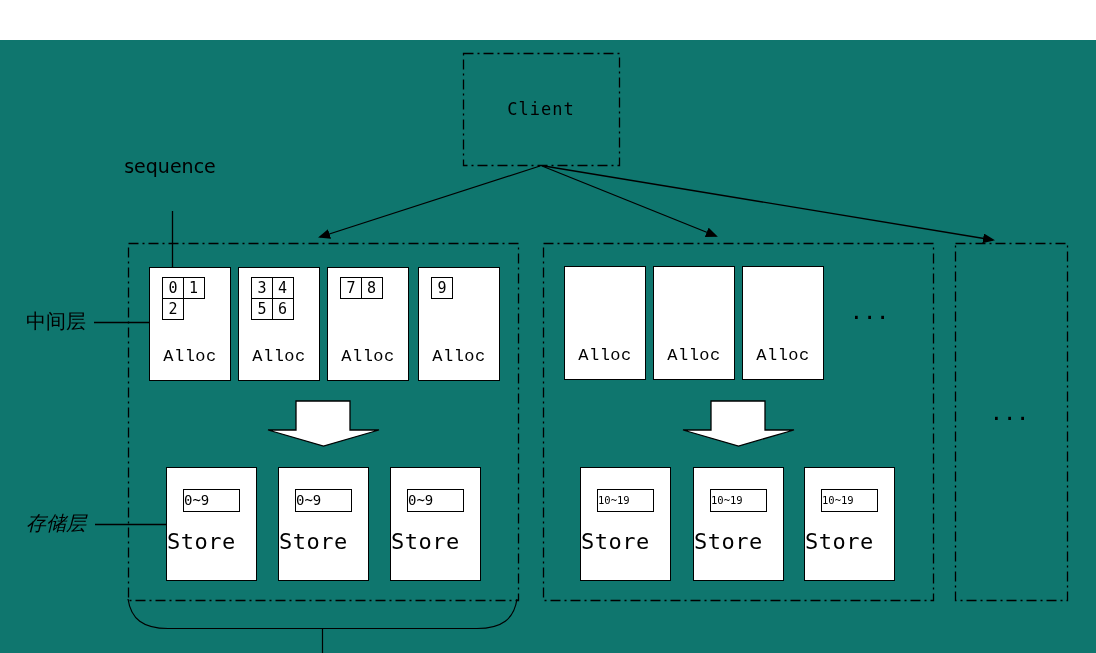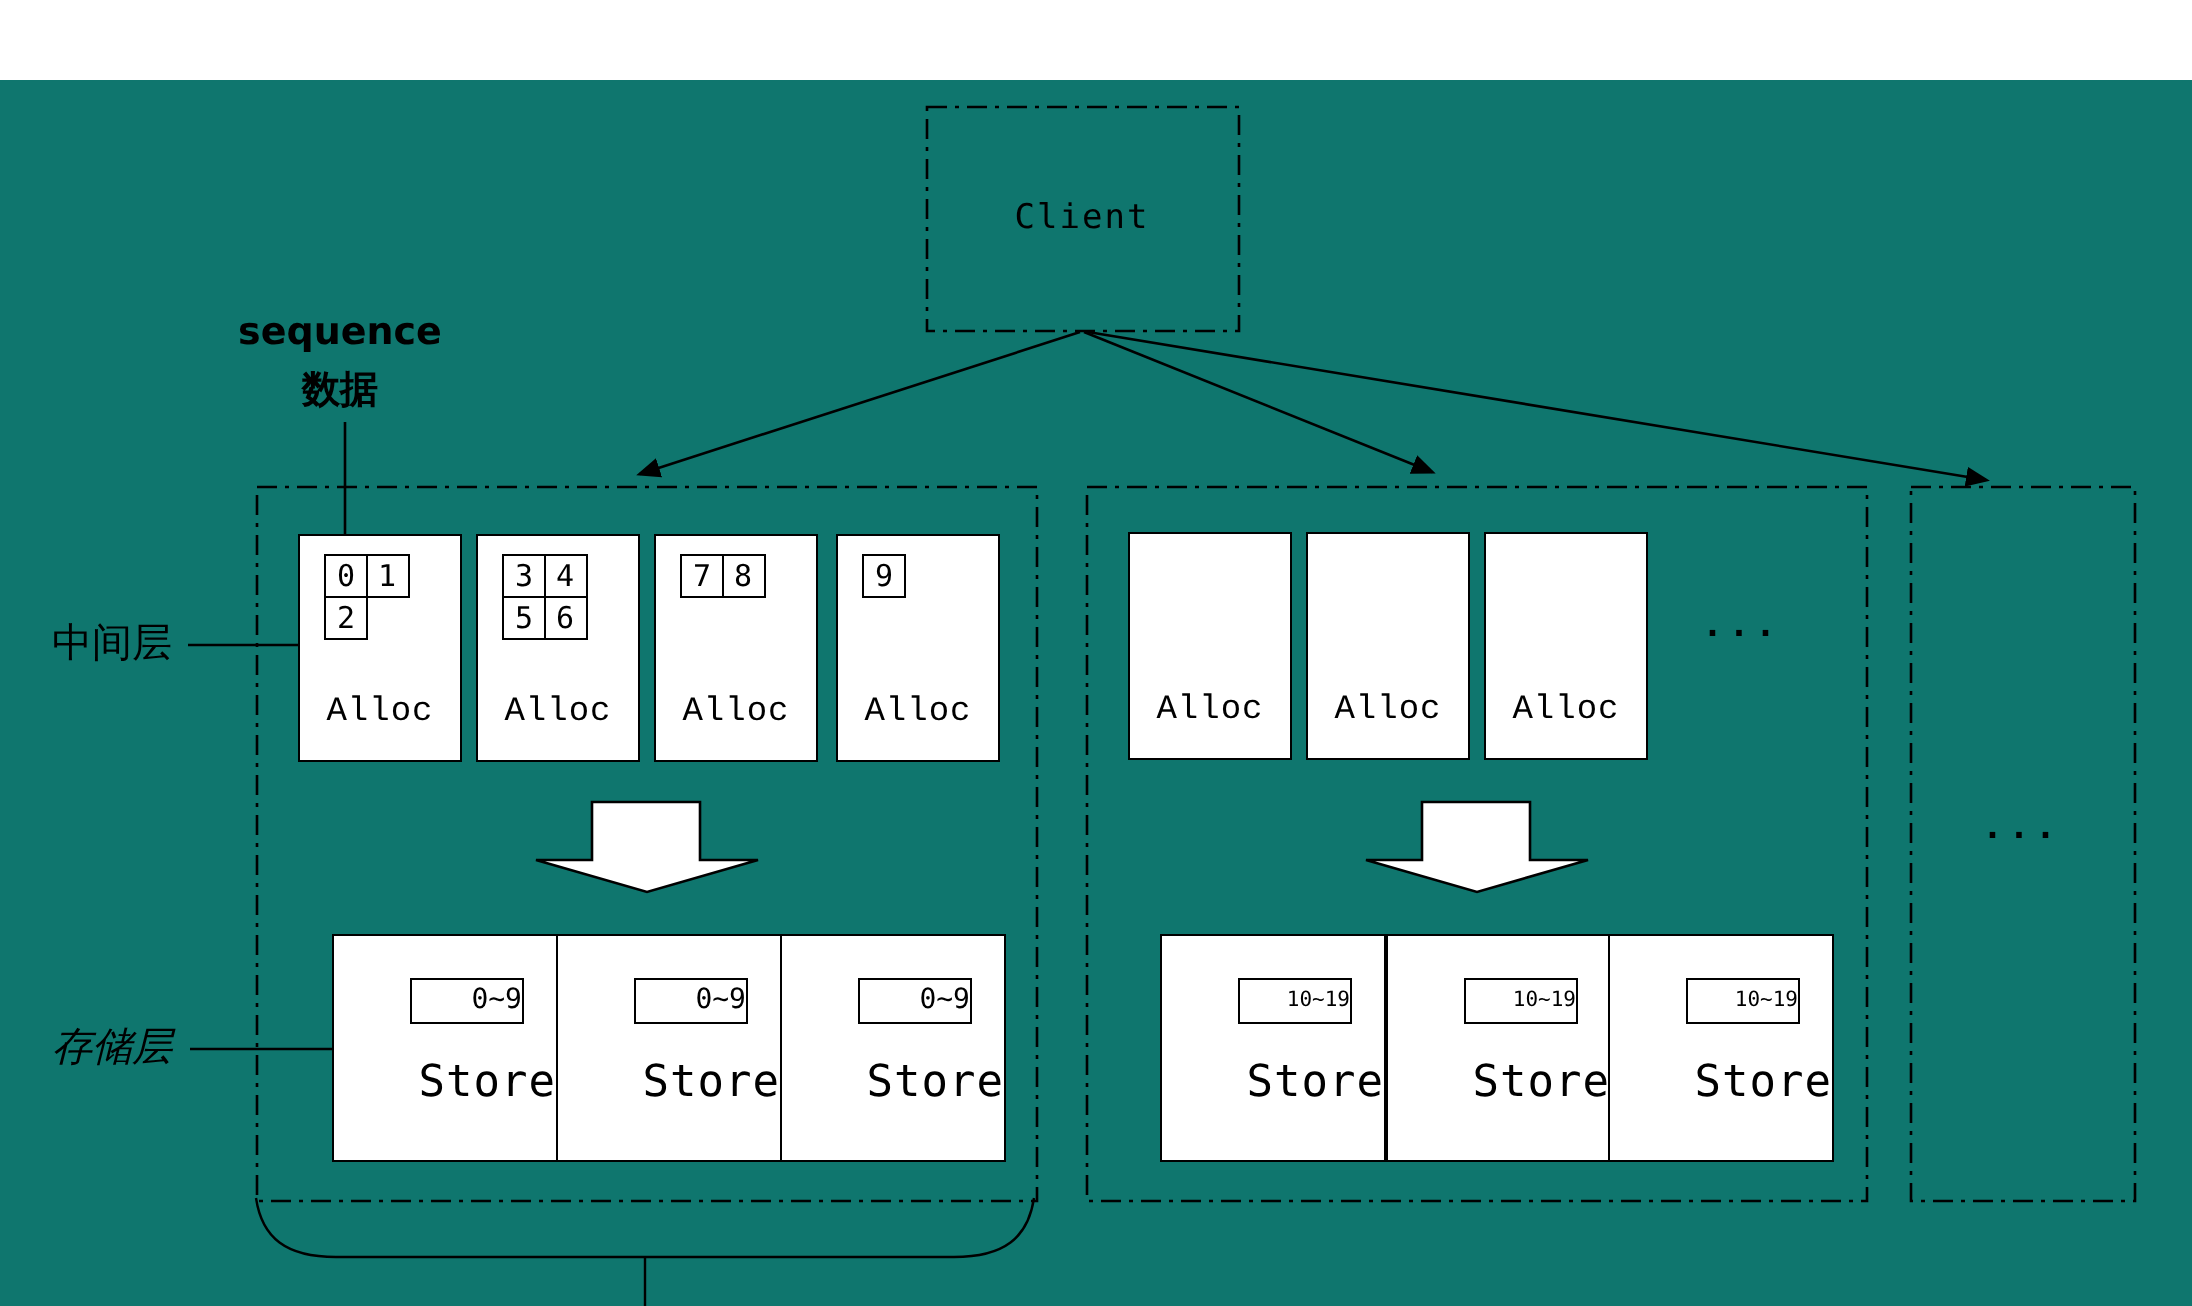--- a/index.html
+++ b/index.html
@@ -13,21 +13,21 @@
   .mono { font-family:"DejaVu Sans Mono","Liberation Mono",monospace; }
 
   .abs { position:absolute; }
 
   .client-label {
     left:463px; top:13px; width:156px; height:112px;
     display:flex; align-items:center; justify-content:center;
     font-size:17px; letter-spacing:1px;
   }
 
-  .seq-label { left:95px; top:112px; width:150px; text-align:center; font-size:19px; line-height:29px;font-weight:bold; }
+  .seq-label { left:95px; top:112px; width:150px; text-align:center; font-size:19px; line-height:29px; }
   .layer-label { width:80px; text-align:center; font-size:20px; }
   .mid-label { left:16px; top:268px; }
   .sto-label { left:16px; top:470px;font-style:italic; }
   .caption { left:222px; top:618px; width:200px; text-align:center; font-size:20px; }
 
   .alloc {
     position:absolute; width:80px; height:112px;
     border:1.5px solid #000; background:#fff;
   }
   .alloc::before {
@@ -43,21 +43,21 @@
   .cellrow + .cellrow { margin-top:-1.5px; }
   .cell {
     width:22px; height:22px; border:1.5px solid #000; box-sizing:border-box;
     display:flex; align-items:center; justify-content:center;
     font-size:15px; background:#fff;
   }
   .cell + .cell { margin-left:-1.5px; }
 
   .store {
     position:absolute; width:89px; height:112px;
-    border:1.5px solid #000; background:#fff; text-align:right;padding-left:22px;
+    border:1.5px solid #000; background:#fff; text-align:left;
   }
   .range {
     display:block; width:57px; height:23px; line-height:21px; margin:21px auto 0;
     border:1.5px solid #000; box-sizing:border-box; font-size:14px;
   }
   .range.small { font-size:10.5px; }
   .store-label { margin-top:17px; font-size:22px; letter-spacing:0.5px; }
 
   .ellipsis { font-size:17px; font-weight:bold; letter-spacing:3px; text-align:center; width:60px; }
 </style>
@@ -89,21 +89,20 @@
     <polygon points="296,361 350,361 350,390 379,390 323.5,406 268,390 296,390" fill="#fff" stroke="#000" stroke-width="1.3"></polygon>
     <polygon points="711,361 765,361 765,390 794,390 738.5,406 683,390 711,390" fill="#fff" stroke="#000" stroke-width="1.3"></polygon>
 
     <path d="M128,559 C131,579 143,588.5 168,588.5 L477,588.5 C502,588.5 514,579 517,559 M322.5,588.5 L322.5,617" fill="none" stroke="#000" stroke-width="1.2"></path>
   </svg>
 
   <div class="abs client-label mono">Client</div>
 
   <div class="abs seq-label">
     <div>sequence</div>
-    <div>数据</div>
   </div>
   <div class="abs layer-label mid-label">中间层</div>
   <div class="abs layer-label sto-label">存储层</div>
 
   <div class="alloc mono" style="left:149px;top:227px">
     <div class="cells">
       <div class="cellrow">
         <span class="cell">0</span>
         <span class="cell">1</span>
       </div>

